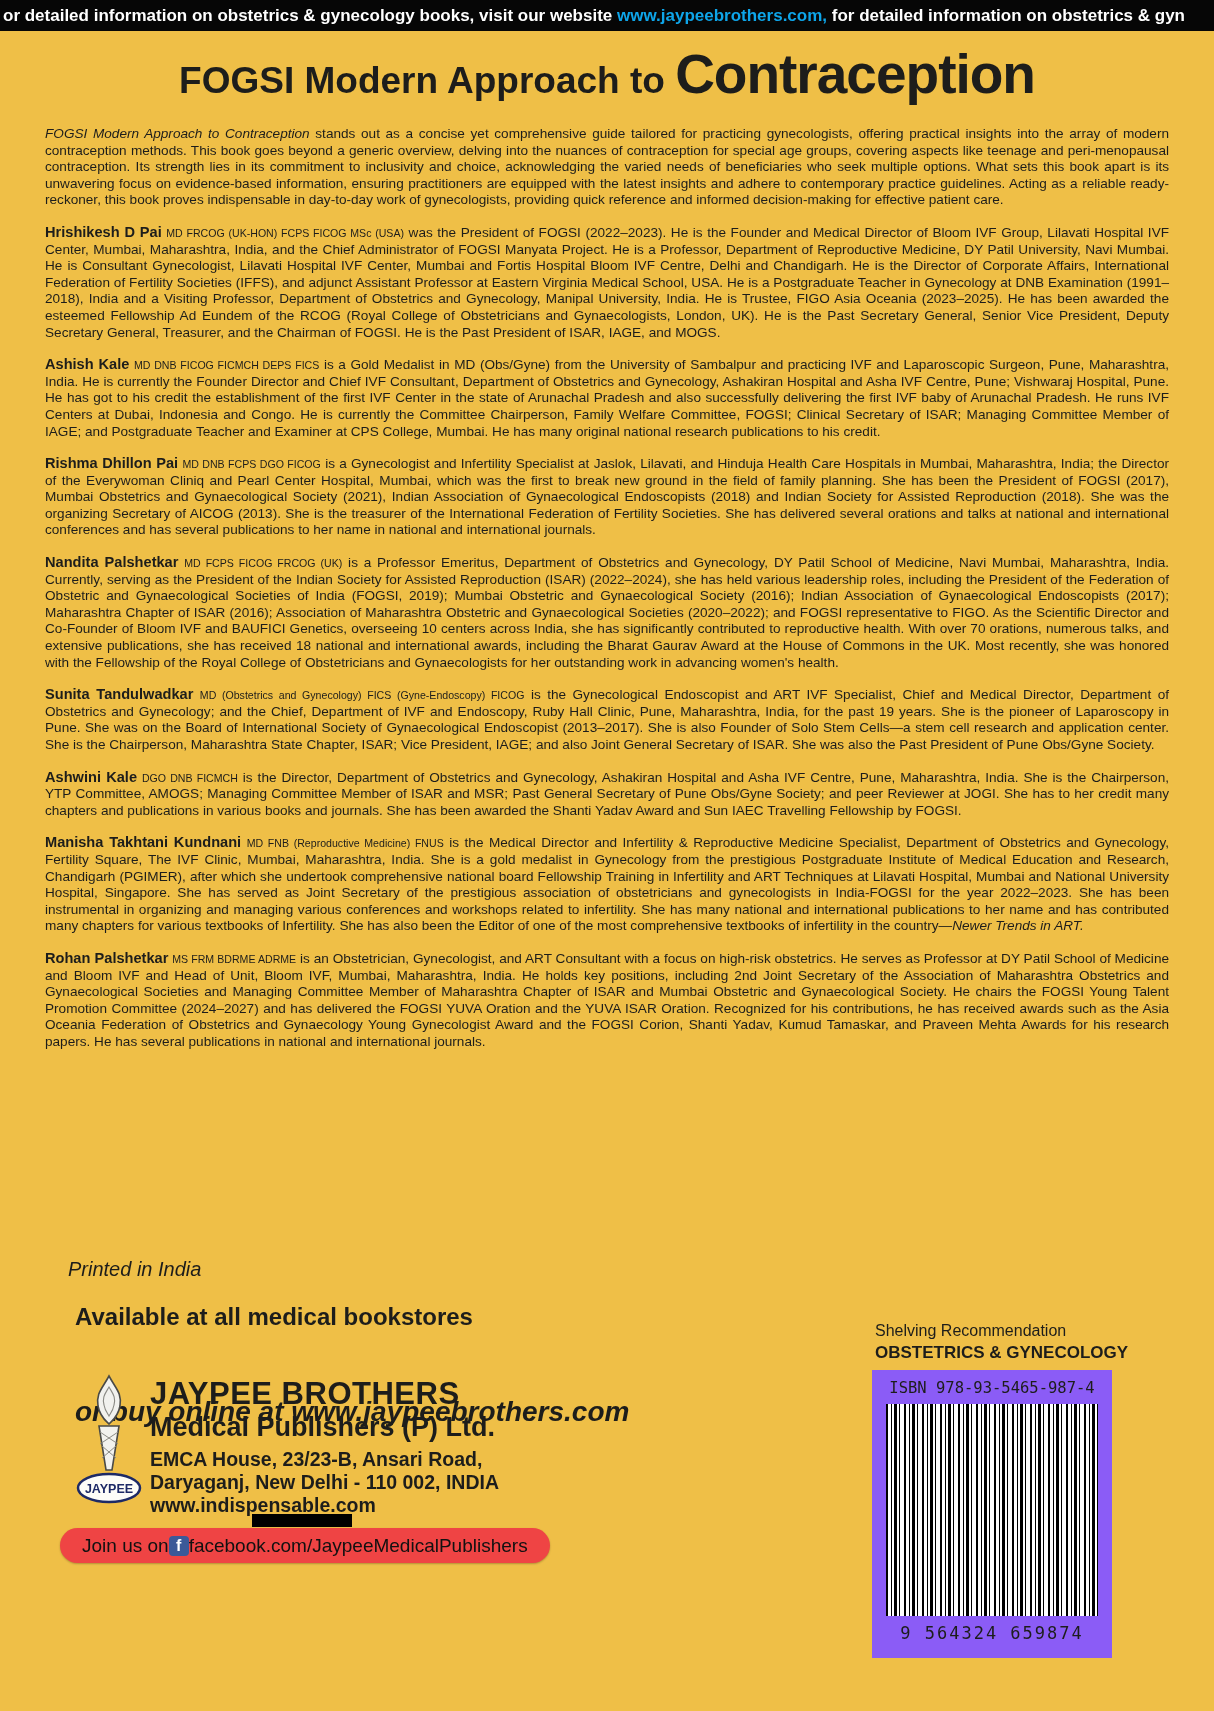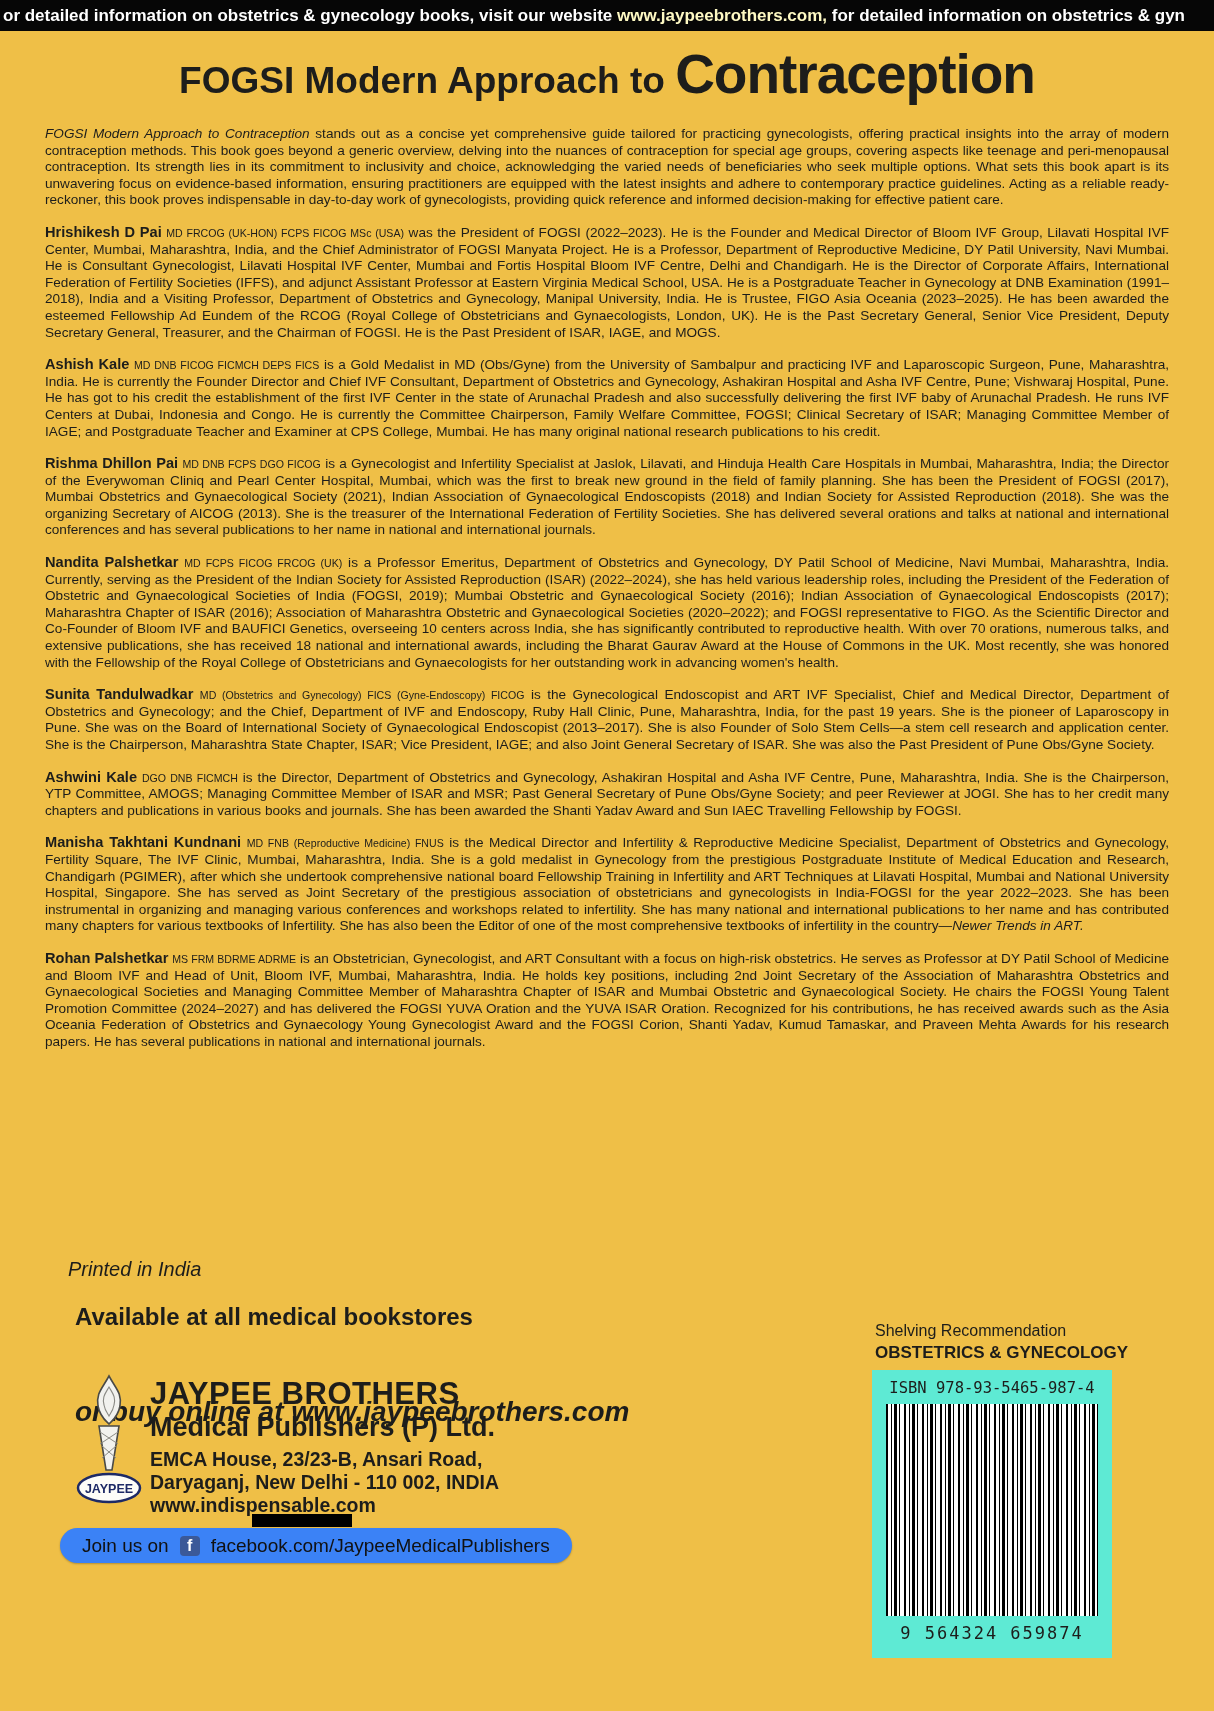--- a/index.html
+++ b/index.html
@@ -11,21 +11,21 @@
     color: #1d1d1b;
     position: relative;
     overflow: hidden;
   }
   .topbar {
     position: absolute; top: 0; left: 0; width: 100%; height: 31px;
     background: #060606; color: #fff;
     font-size: 17px; font-weight: bold; line-height: 31px;
     white-space: nowrap; overflow: hidden; padding-left: 3px;
   }
-  .topbar .url { color: #fef9c3; }
+  .topbar .url { color: #0ea5e9; }
   .content {
     position: absolute; top: 42px; left: 45px; width: 1124px;
     text-align: justify;
   }
   .book-title { text-align: center; margin: 0 0 20px 0; white-space: nowrap; }
   .book-title .prefix { font-size: 37px; font-weight: bold; }
   .book-title .main { font-size: 55px; font-weight: bold; letter-spacing: -1px; }
   p.para { font-size: 13.6px; line-height: 16.6px; margin: 0 0 15px 0; }
   .author-name { font-size: 14.6px; font-weight: bold; }
   .creds { font-size: 10.6px; }
@@ -35,37 +35,37 @@
   .avail2 { left: 55px; top: 1396px; font-size: 28px; font-weight: bold; font-style: italic; }
   .torch { left: 56px; top: 1374px; }
   .pubname { left: 130px; top: 1376px; font-size: 31px; font-weight: bold; letter-spacing: 0.5px; }
   .pubsub  { left: 130px; top: 1412px; font-size: 27px; font-weight: bold; }
   .addr1   { left: 130px; top: 1448px; font-size: 19.5px; font-weight: bold; }
   .addr2   { left: 130px; top: 1471px; font-size: 19.5px; font-weight: bold; }
   .pubsite { left: 130px; top: 1494px; font-size: 19.5px; font-weight: bold; }
   .blackbar { left: 232px; top: 1514px; width: 100px; height: 13px; background: #000; }
   .fb-pill {
     left: 40px; top: 1528px; height: 35px;
-    background: #3b82f6; border-radius: 18px;
-    display: flex; align-items: center; gap: 11px;
+    background: #ef4444; border-radius: 18px;
+    display: flex; align-items: center; gap: 0;
     padding: 0 22px; width: max-content;
     font-size: 19px; color: #111;
     box-shadow: 0 1px 2px rgba(0,0,0,0.25);
   }
   .fb-icon {
     width: 20px; height: 20px; border-radius: 4px;
     background: #3b5998; color: #fff;
     font-weight: bold; font-size: 16px;
     display: flex; align-items: center; justify-content: center;
   }
   .shelf-label { left: 855px; top: 1322px; font-size: 16px; text-align: center; }
   .shelf-cat   { left: 855px; top: 1343px; font-size: 17px; font-weight: bold; }
   .barcode-box {
     left: 852px; top: 1370px; width: 240px; height: 288px;
-    background: #5eead4; text-align: center; padding-top: 9px;
+    background: #8b5cf6; text-align: center; padding-top: 9px;
   }
   .isbn-text { font-family: "DejaVu Sans Mono", monospace; font-size: 15.5px; }
   .bars {
     width: 212px; height: 212px; margin: 7px auto 0;
     background: repeating-linear-gradient(90deg,
       #000 0px, #000 2px, #fff 2px, #fff 5px,
       #000 5px, #000 6px, #fff 6px, #fff 8px,
       #000 8px, #000 11px, #fff 11px, #fff 13px,
       #000 13px, #000 14px, #fff 14px, #fff 18px);
   }

